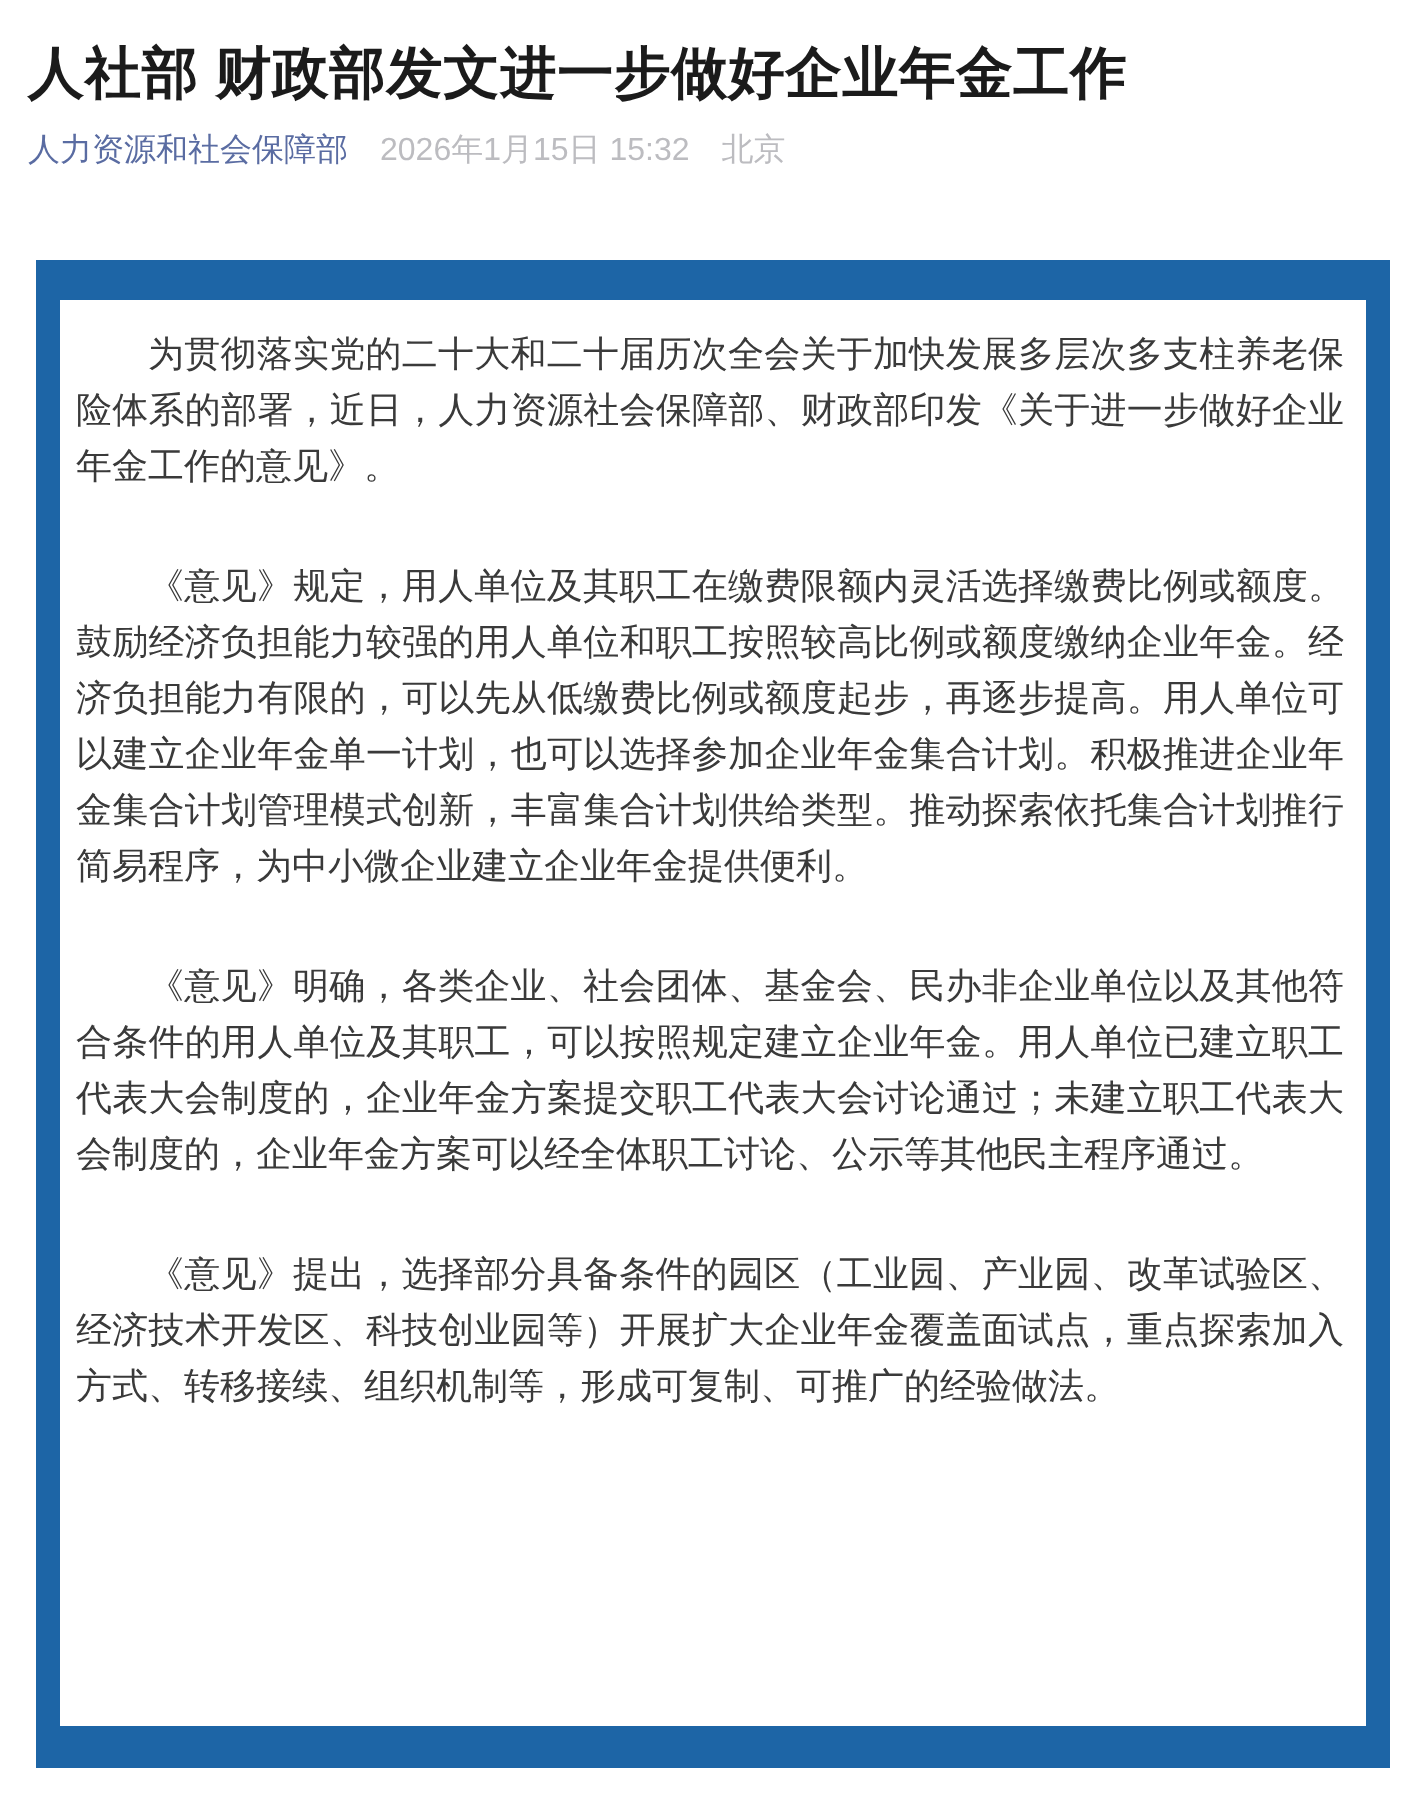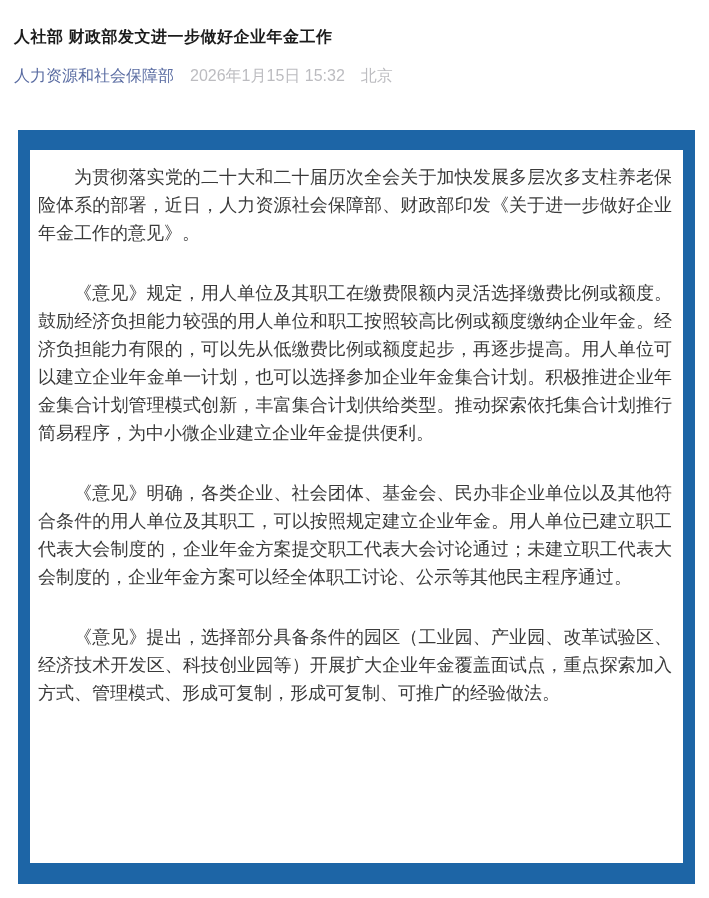--- a/index.html
+++ b/index.html
@@ -12,21 +12,21 @@
   *{margin:0;padding:0;box-sizing:border-box;}
   html,body{background:#ffffff;}
   body{
     width:709px;height:898px;
     font-family:"Liberation Sans",sans-serif;
     overflow:hidden;
   }
   .page{width:709px;height:898px;background:#ffffff;position:relative;}
   .article-title{
     margin:22px 14px 0 14px;
-    font-size:16px;
+    font-size:28px;
     line-height:30px;
     font-weight:bold;
     color:var(--title-black);
     letter-spacing:0.5px;
   }
   .article-meta{
     margin:14px 14px 0 14px;
     display:flex;
     align-items:center;
     gap:16px;
@@ -77,18 +77,18 @@
     <span class="meta-text">北京</span>
   </div>
 
   <div class="article-frame">
     <div class="article-card">
       <div class="article-body">
 
       <p>为贯彻落实党的二十大和二十届历次全会关于加快发展多层次多支柱养老保险体系的部署，近日，人力资源社会保障部、财政部印发《关于进一步做好企业年金工作的意见》。</p>
           <p>《意见》规定，用人单位及其职工在缴费限额内灵活选择缴费比例或额度。鼓励经济负担能力较强的用人单位和职工按照较高比例或额度缴纳企业年金。经济负担能力有限的，可以先从低缴费比例或额度起步，再逐步提高。用人单位可以建立企业年金单一计划，也可以选择参加企业年金集合计划。积极推进企业年金集合计划管理模式创新，丰富集合计划供给类型。推动探索依托集合计划推行简易程序，为中小微企业建立企业年金提供便利。</p>
           <p>《意见》明确，各类企业、社会团体、基金会、民办非企业单位以及其他符合条件的用人单位及其职工，可以按照规定建立企业年金。用人单位已建立职工代表大会制度的，企业年金方案提交职工代表大会讨论通过；未建立职工代表大会制度的，企业年金方案可以经全体职工讨论、公示等其他民主程序通过。</p>
-          <p>《意见》提出，选择部分具备条件的园区（工业园、产业园、改革试验区、经济技术开发区、科技创业园等）开展扩大企业年金覆盖面试点，重点探索加入方式、管理模式、形成可复制，形成可复制、可推广的经验做法。</p>
+          <p>《意见》提出，选择部分具备条件的园区（工业园、产业园、改革试验区、经济技术开发区、科技创业园等）开展扩大企业年金覆盖面试点，重点探索加入方式、转移接续、组织机制等，形成可复制、可推广的经验做法。</p>
         </div>
     </div>
   </div>
 
 </div>
 
 </body></html>

